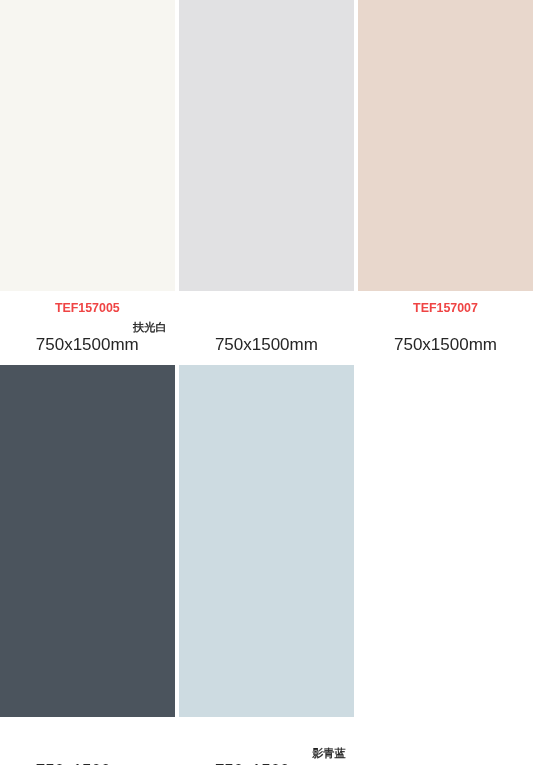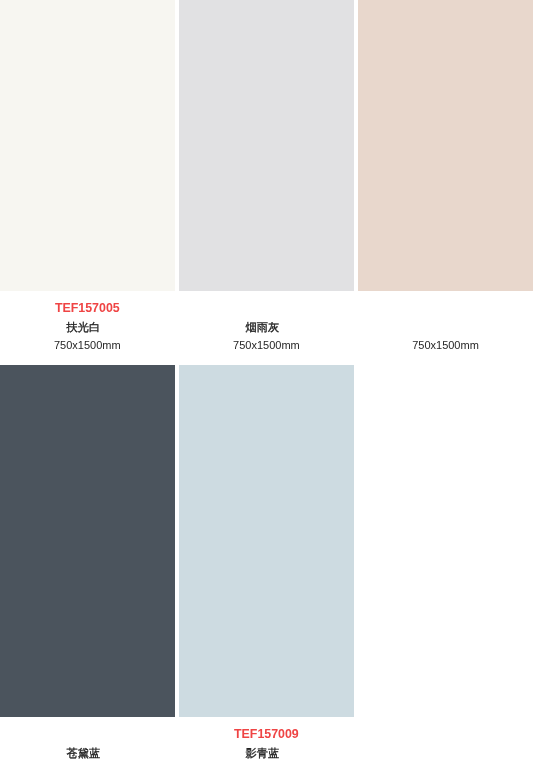--- a/index.html
+++ b/index.html
@@ -21,67 +21,65 @@
   .product-card.r1{top:365px;}
   .swatch{width:174.6px;height:352px;display:block;}
   .meta{position:relative;height:74px;text-align:center;}
   .code{
     position:absolute;left:0;right:0;top:9px;
     font-size:12.4px;font-weight:bold;color:#ef4444;
     line-height:16px;white-space:nowrap;
   }
   .name{
     position:absolute;left:0;right:8px;top:28.3px;
-    font-size:11.2px;color:#232323;line-height:16px;white-space:nowrap;
+    font-size:11.2px;color:#232323;line-height:16px;white-space:nowrap;text-align:right;
     -webkit-text-stroke:0.35px #1f1f1f;
   }
   .size{
     position:absolute;left:0;right:0;top:46px;
-    font-size:11px;color:#262626;line-height:16px;white-space:nowrap;
+    font-size:17px;color:#262626;line-height:16px;white-space:nowrap;
   }
 </style>
 </head>
 <body>
 
 <div class="product-grid">
 
   <div class="product-card r0 c0">
     <div class="swatch" style="background-color: rgb(247, 246, 241);"></div>
     <div class="meta">
       <div class="code">TEF157005</div>
       <div class="name">扶光白</div>
       <div class="size">750x1500mm</div>
     </div>
   </div>
 
   <div class="product-card r0 c1">
     <div class="swatch" style="background-color: rgb(225, 225, 227);"></div>
     <div class="meta">
-      <div class="name">烟雨灰</div>
       <div class="size">750x1500mm</div>
     </div>
   </div>
 
   <div class="product-card r0 c2">
     <div class="swatch" style="background-color: rgb(232, 215, 204);"></div>
     <div class="meta">
+      <div class="code">TEF157007</div>
       <div class="size">750x1500mm</div>
     </div>
   </div>
 
   <div class="product-card r1 c0">
     <div class="swatch" style="background-color: rgb(75, 84, 93);"></div>
     <div class="meta">
-      <div class="name">苍黛蓝</div>
       <div class="size">750x1500mm</div>
     </div>
   </div>
 
   <div class="product-card r1 c1">
     <div class="swatch" style="background-color: rgb(205, 219, 225);"></div>
     <div class="meta">
-      <div class="code">TEF157009</div>
       <div class="name">影青蓝</div>
       <div class="size">750x1500mm</div>
     </div>
   </div>
 
 </div>
 
 </body></html>

